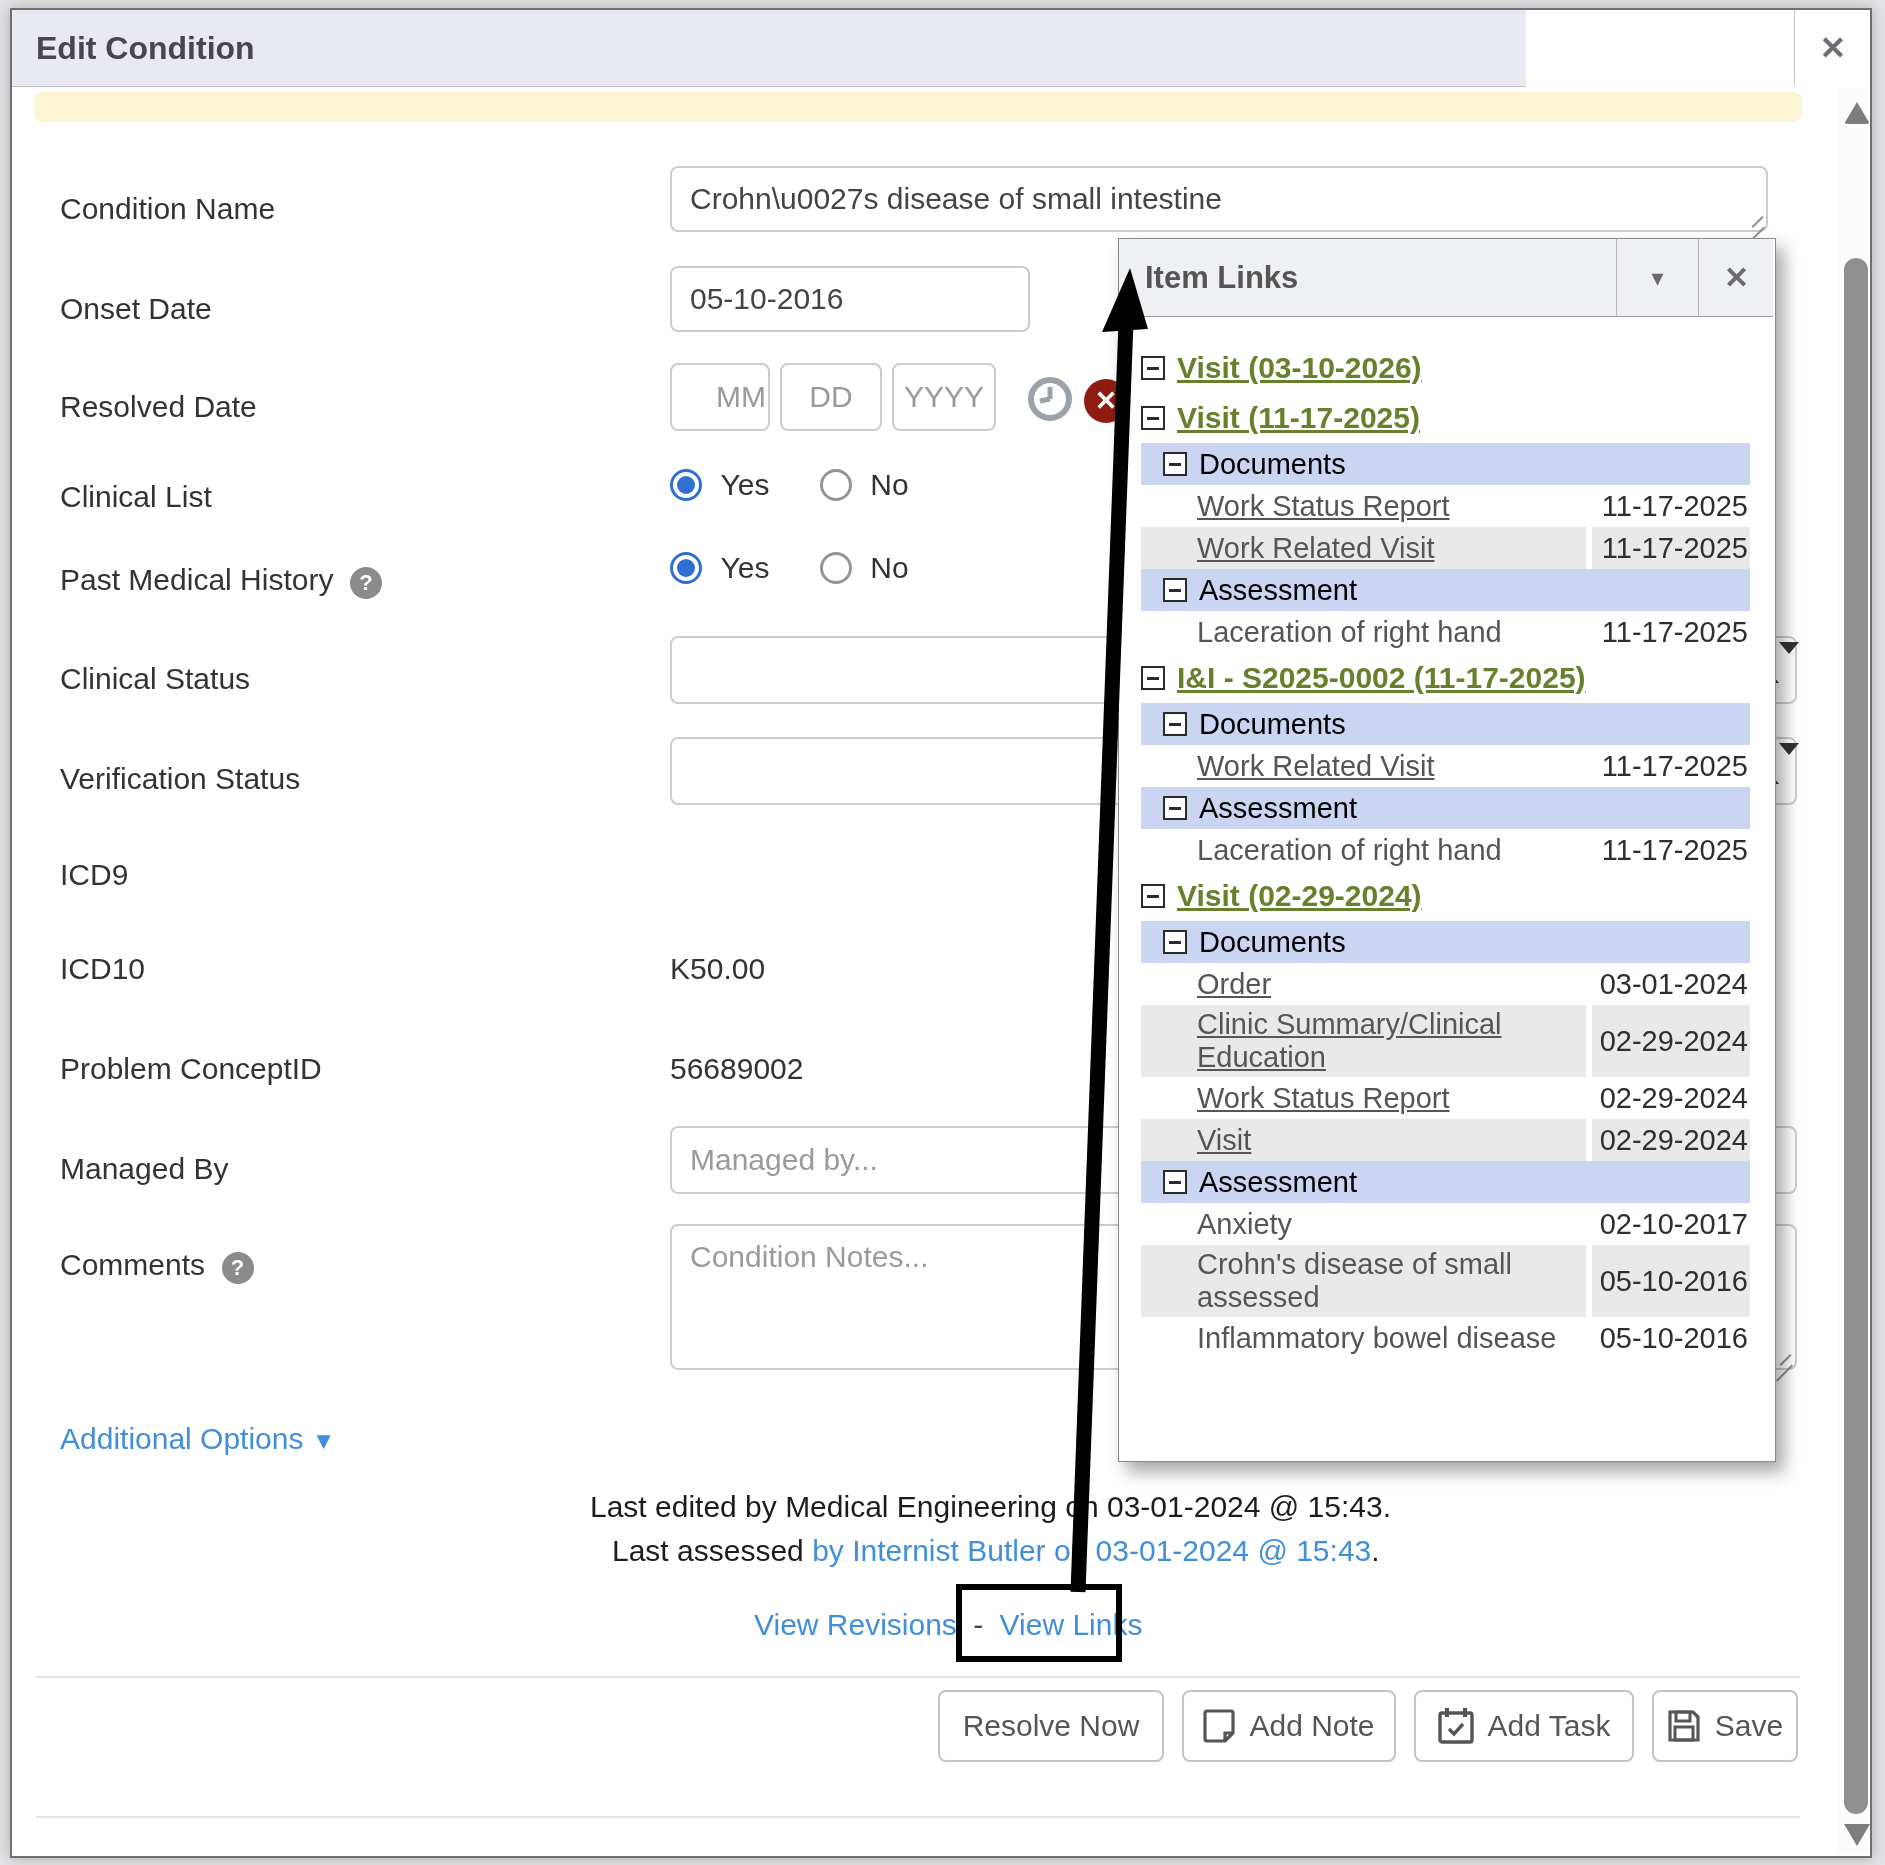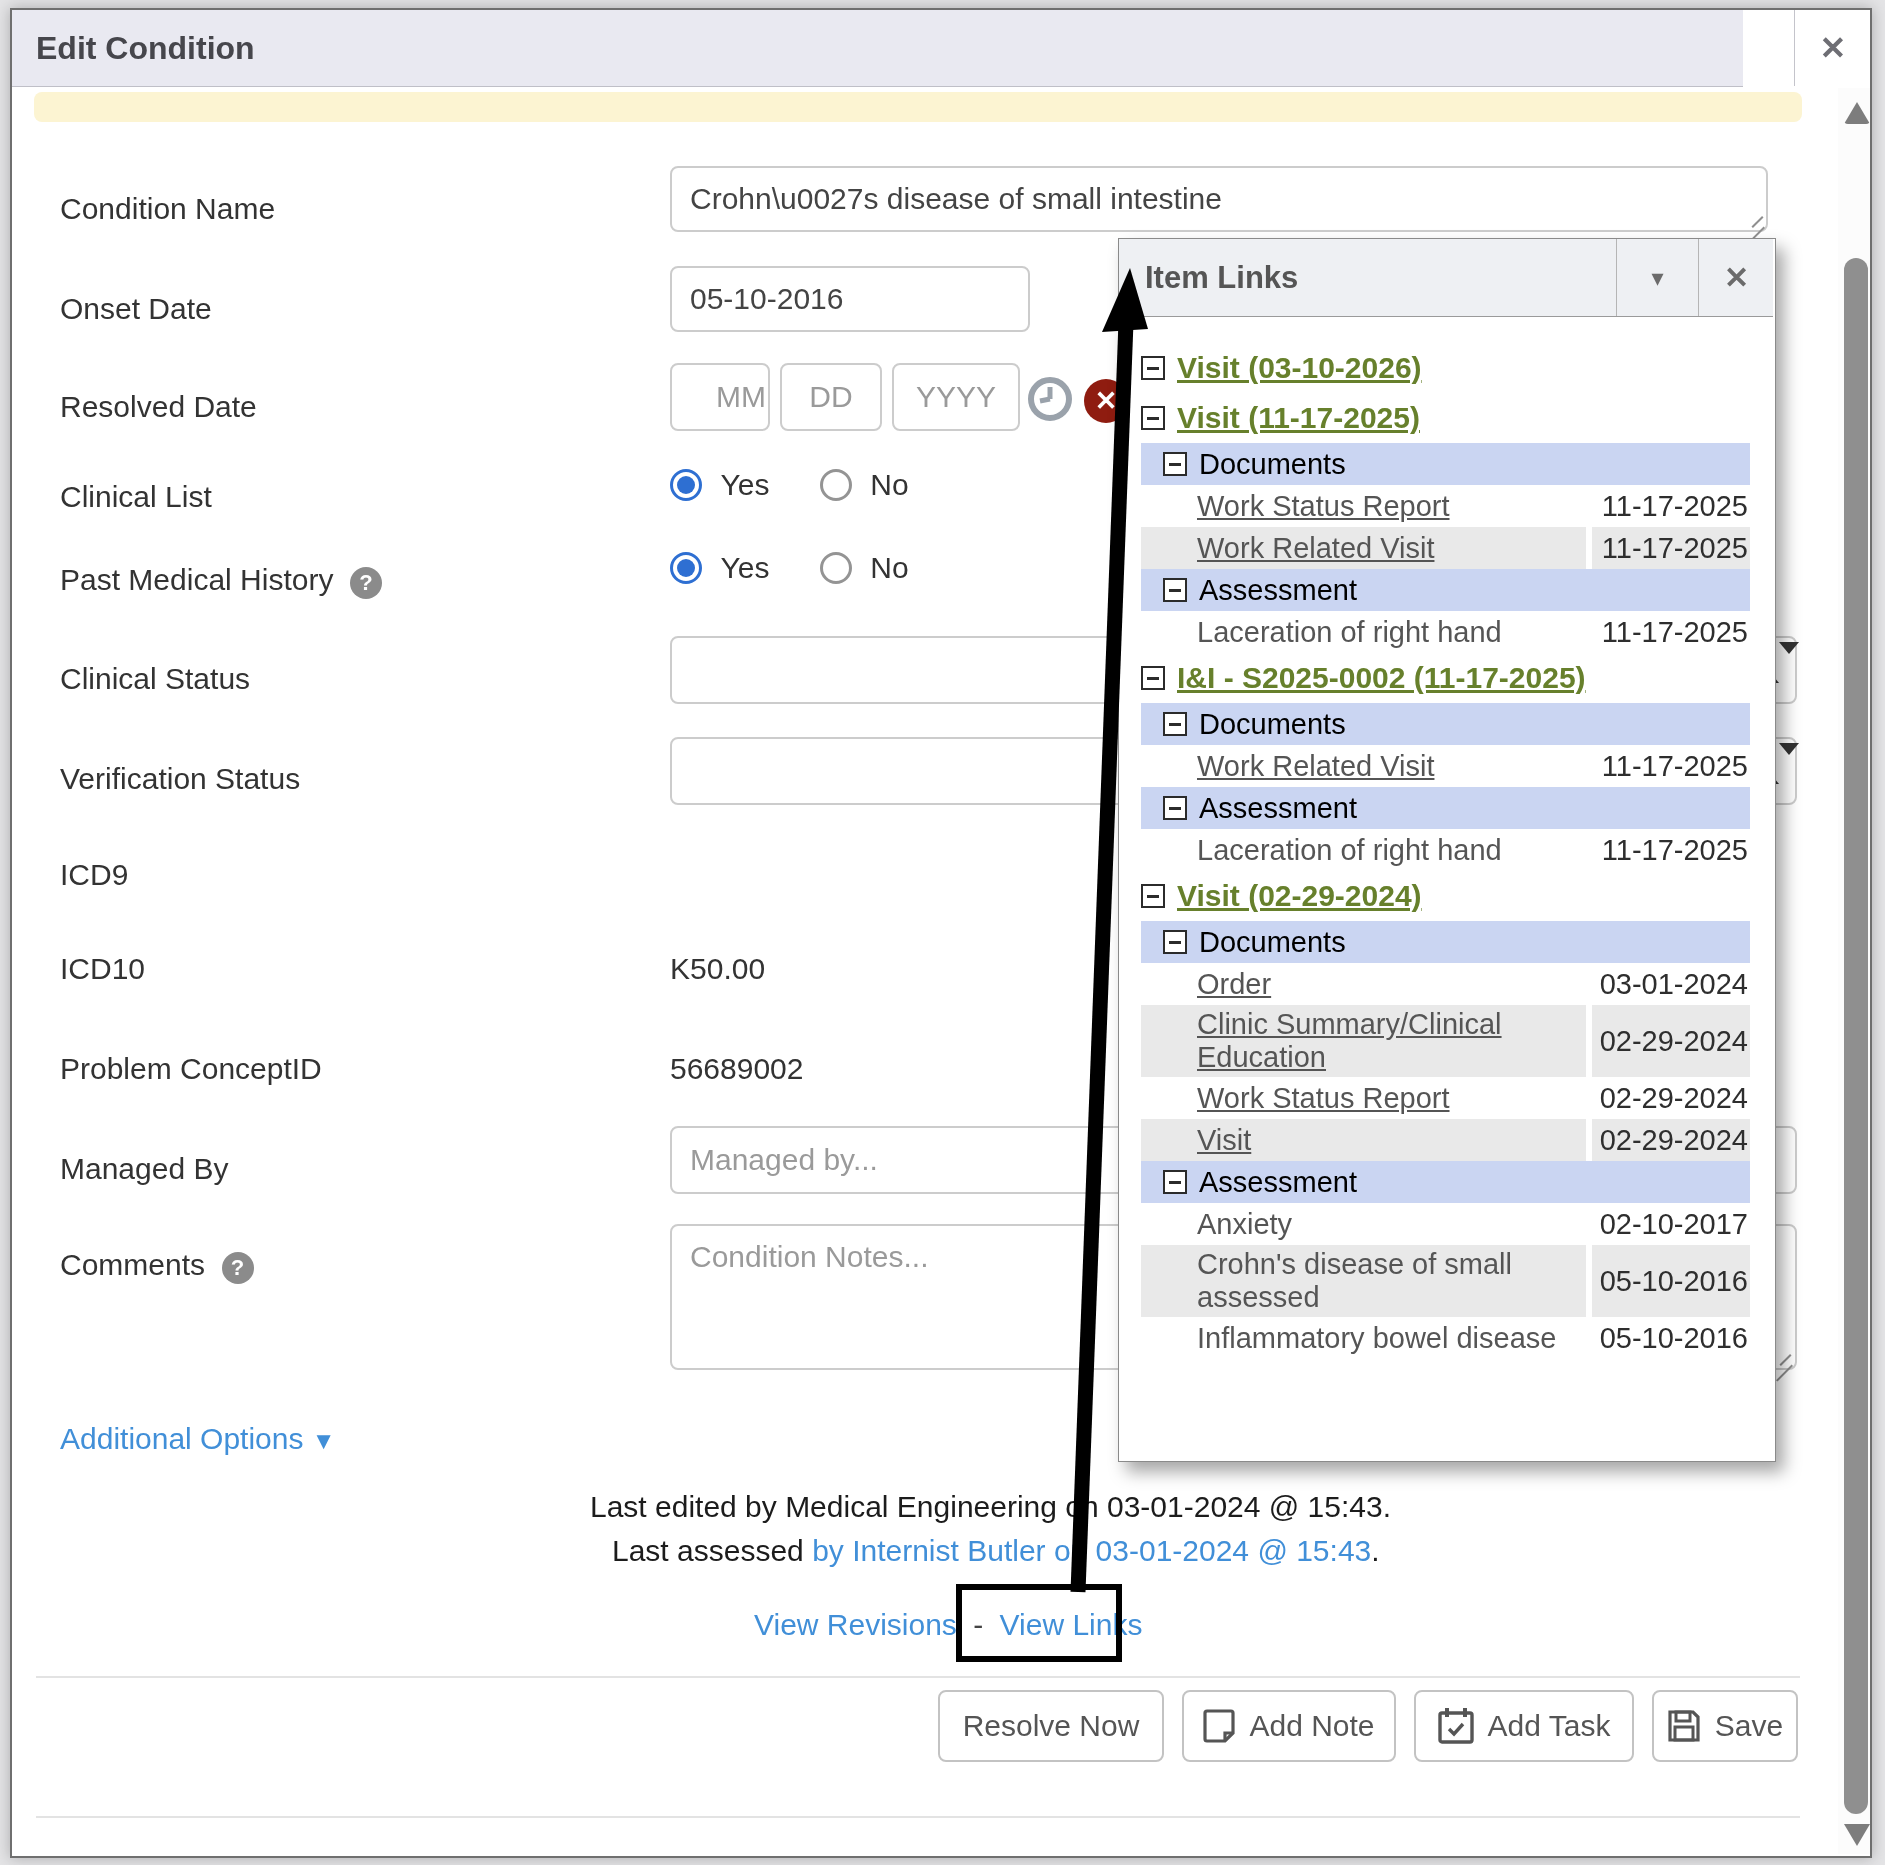--- a/index.html
+++ b/index.html
@@ -1,20 +1,20 @@
 <!DOCTYPE html>
 <html><head>
 <meta charset="utf-8">
 <style>
   html,body{margin:0;padding:0;background:#ebebeb;font-family:"Liberation Sans",sans-serif;}
   #root{position:relative;width:1885px;height:1865px;overflow:hidden;background:#e4e4e6;}
   .abs{position:absolute;}
   
   #modal{left:10px;top:8px;width:1858px;height:1846px;background:#fff;border:2px solid #6f6f6f;box-shadow:0 0 14px rgba(0,0,0,.25);}
-  #titlebar{left:0;top:0;width:1731px;height:76px;background:#e9e9f1;border-bottom:1px solid #bfbfc7;}
+  #titlebar{left:0;top:0;width:1514px;height:76px;background:#e9e9f1;border-bottom:1px solid #bfbfc7;}
   #title{left:24px;top:0;height:76px;line-height:76px;font-size:32px;font-weight:bold;color:#46464c;}
   #title-close{left:1782px;top:0;width:76px;height:76px;border-left:1px solid #c4c4cb;text-align:center;line-height:76px;font-size:32px;font-weight:bold;color:#6e6e74;cursor:pointer;}
   #yellow-band{left:22px;top:82px;width:1768px;height:30px;background:#fcf4d2;border-radius:8px;}
   
   .flabel{font-size:30px;color:#333;white-space:nowrap;}
   .tb{background:#fff;border:2px solid #ccc;border-radius:8px;font-size:30px;color:#444;box-sizing:border-box;font-family:"Liberation Sans",sans-serif;}
   .tb::placeholder{color:#9a9a9a;}
   .selbox{background:#fff;border:2px solid #ccc;border-radius:8px;box-sizing:border-box;}
   .spin{position:absolute;right:14px;top:50%;transform:translateY(-50%);width:22px;height:32px;}
   .spin .up{width:0;height:0;border-left:10px solid transparent;border-right:10px solid transparent;border-bottom:12px solid #333;margin-bottom:6px;}
@@ -99,21 +99,21 @@
       <span class="help" style="margin-left:12px;">?</span>
     </div>
 
     <input class="abs tb" style="left: 658px; top: 156px; width: 1098px; height: 66px; padding: 0px 18px;" value="Crohn\u0027s disease of small intestine">
     <div class="abs grip" style="left:1734px;top:200px;"></div>
 
     <input class="abs tb" style="left: 658px; top: 256px; width: 360px; height: 66px; padding: 0px 18px;" value="05-10-2016">
 
     <input class="abs tb" style="left: 658px; top: 353px; width: 100px; height: 68px; text-align: right;" placeholder="MM">
     <input class="abs tb" style="left: 768px; top: 353px; width: 102px; height: 68px; text-align: center;" placeholder="DD">
-    <input class="abs tb" style="left: 880px; top: 353px; width: 128px; height: 68px; text-align: center;" placeholder="YYYY">
+    <input class="abs tb" style="left: 880px; top: 353px; width: 104px; height: 68px; text-align: center;" placeholder="YYYY">
     <svg class="abs" style="left:1014px;top:365px;" width="48" height="48" viewBox="0 0 48 48">
       <circle cx="24" cy="24" r="19" fill="none" stroke="#9aa2ab" stroke-width="6"></circle>
       <line x1="24" y1="24" x2="24" y2="12" stroke="#9aa2ab" stroke-width="5"></line>
       <line x1="24" y1="24" x2="14" y2="26" stroke="#9aa2ab" stroke-width="5"></line>
     </svg>
     <div class="abs" style="left:1072px;top:369px;width:44px;height:44px;border-radius:50%;background:#8f1c10;color:#fff;font-size:27px;font-weight:bold;text-align:center;line-height:44px;">✕</div>
 
     <div class="abs" style="left:658px;top:458px;white-space:nowrap;">
       <span class="radio on"></span>
       <span class="rlabel" style="margin-left:14px;">Yes</span>

